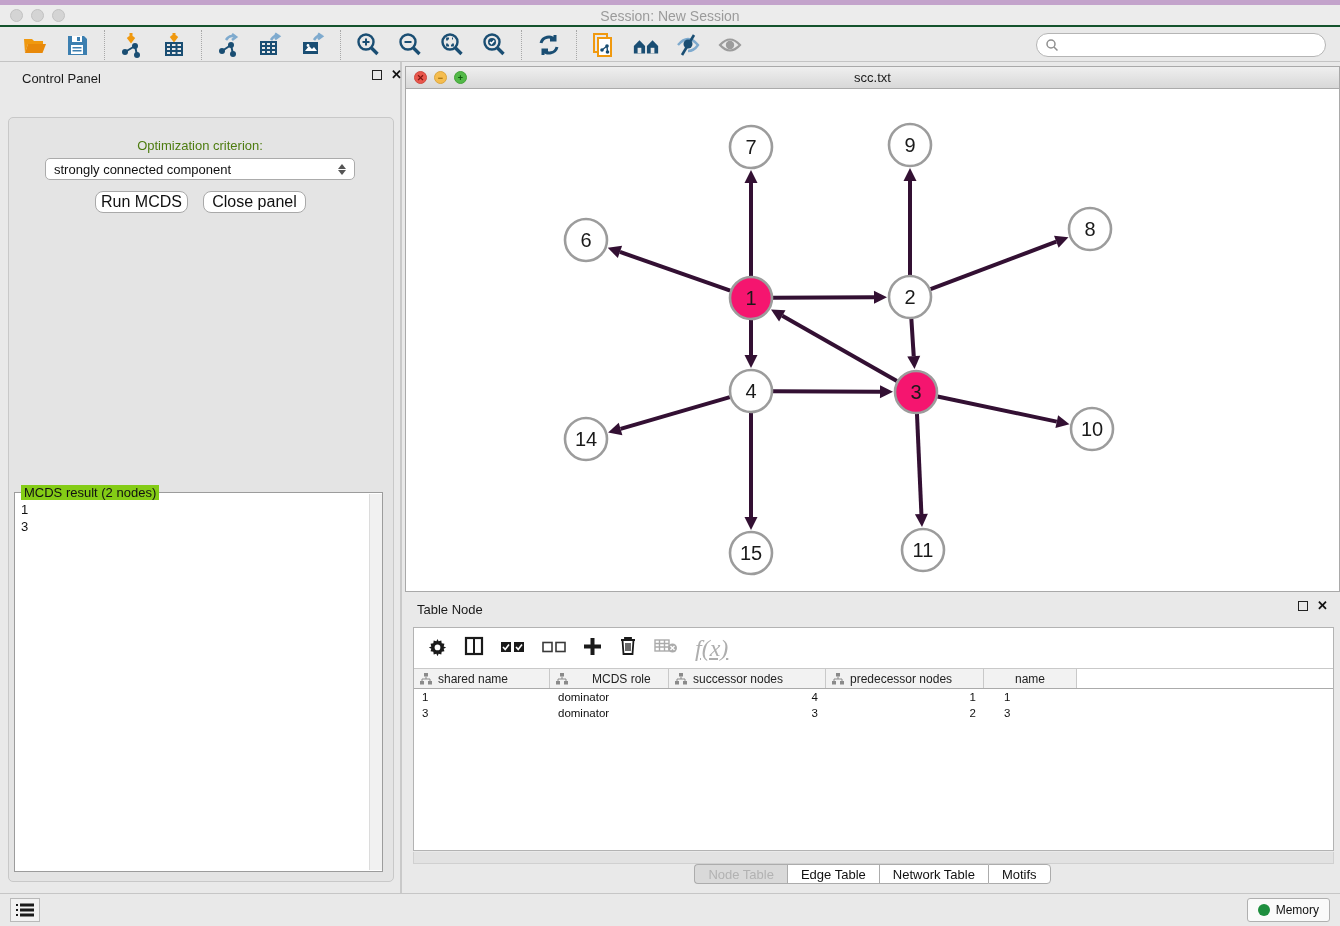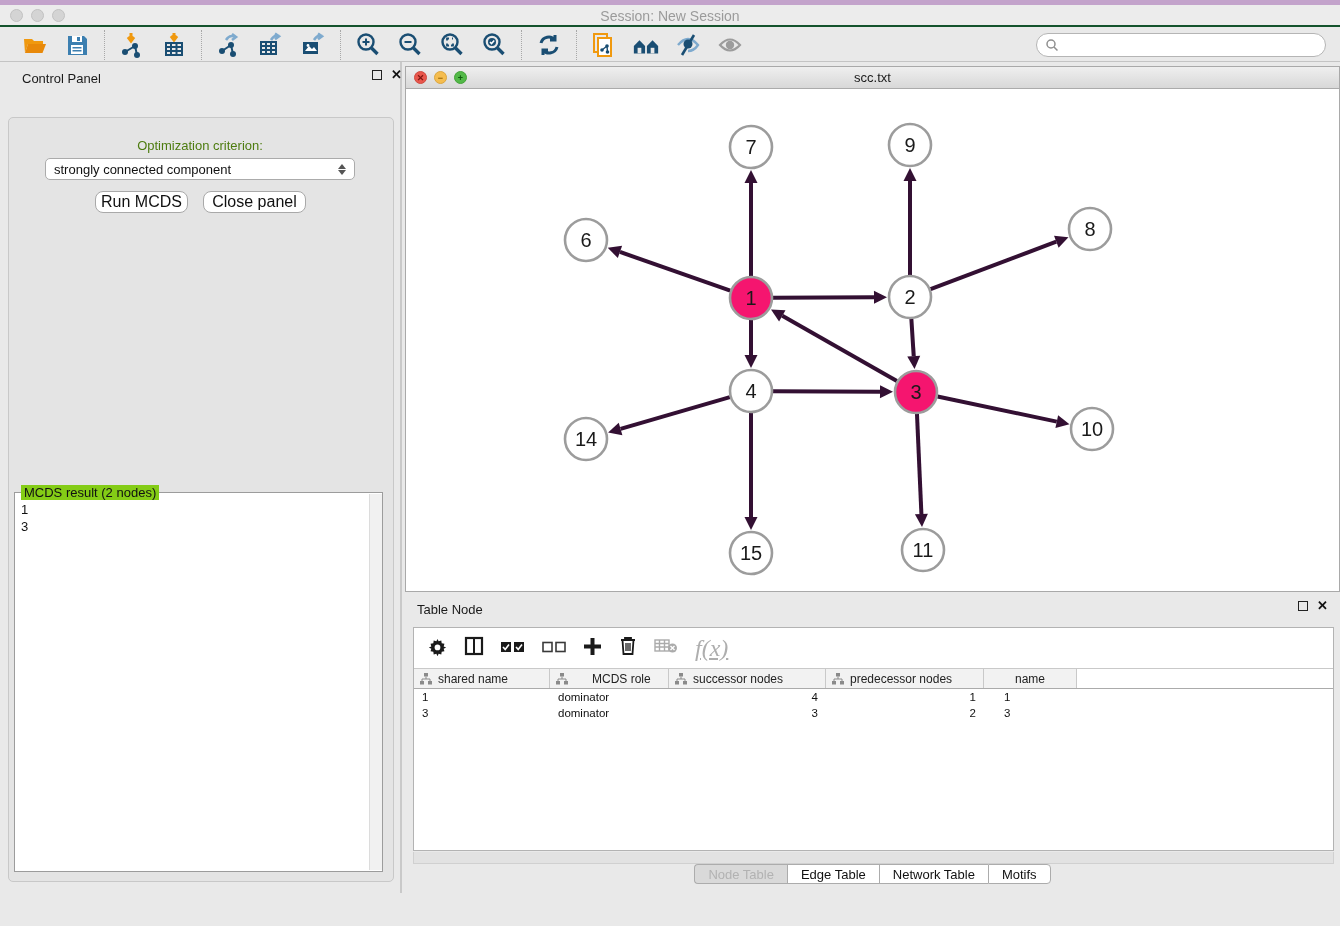--- a/index.html
+++ b/index.html
@@ -454,14 +454,32 @@
     </div>
     <div class="tp-strip"></div>
     <div class="tp-tabs">
       <div class="tab disabled">Node Table</div>
       <div class="tab">Edge Table</div>
       <div class="tab">Network Table</div>
       <div class="tab">Motifs</div>
     </div>
   </div>
 
+  <div class="statusbar">
+    <div class="list-btn">
+      <svg width="18" height="14" viewBox="0 0 18 14">
+          <g fill="#1A1A1A">
+            <rect x="0" y="1" width="2" height="2"></rect>
+            <rect x="4" y="0.5" width="14" height="3"></rect>
+            <rect x="0" y="6" width="2" height="2"></rect>
+            <rect x="4" y="5.5" width="14" height="3"></rect>
+            <rect x="0" y="11" width="2" height="2"></rect>
+            <rect x="4" y="10.5" width="14" height="3"></rect>
+          </g>
+        </svg>
+    </div>
+    <div class="memory-btn">
+      <span class="memory-dot"></span>
+      <span>Memory</span>
+    </div>
+  </div>
 
 </div>
 
 </body></html>

